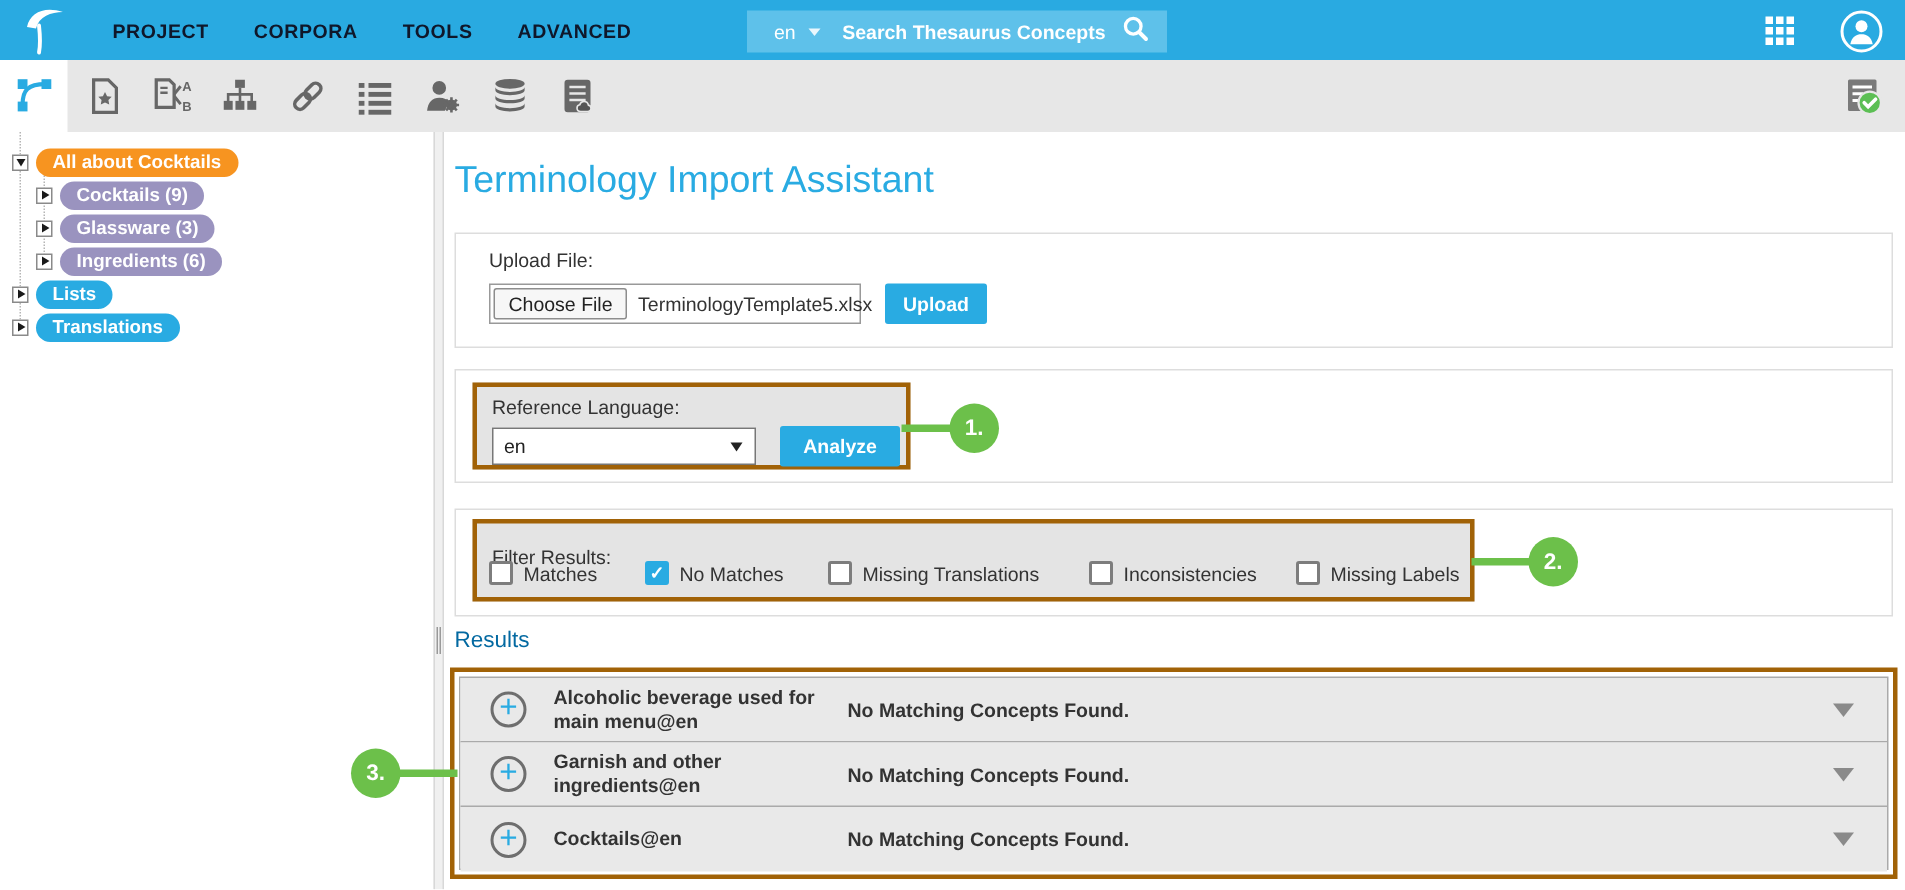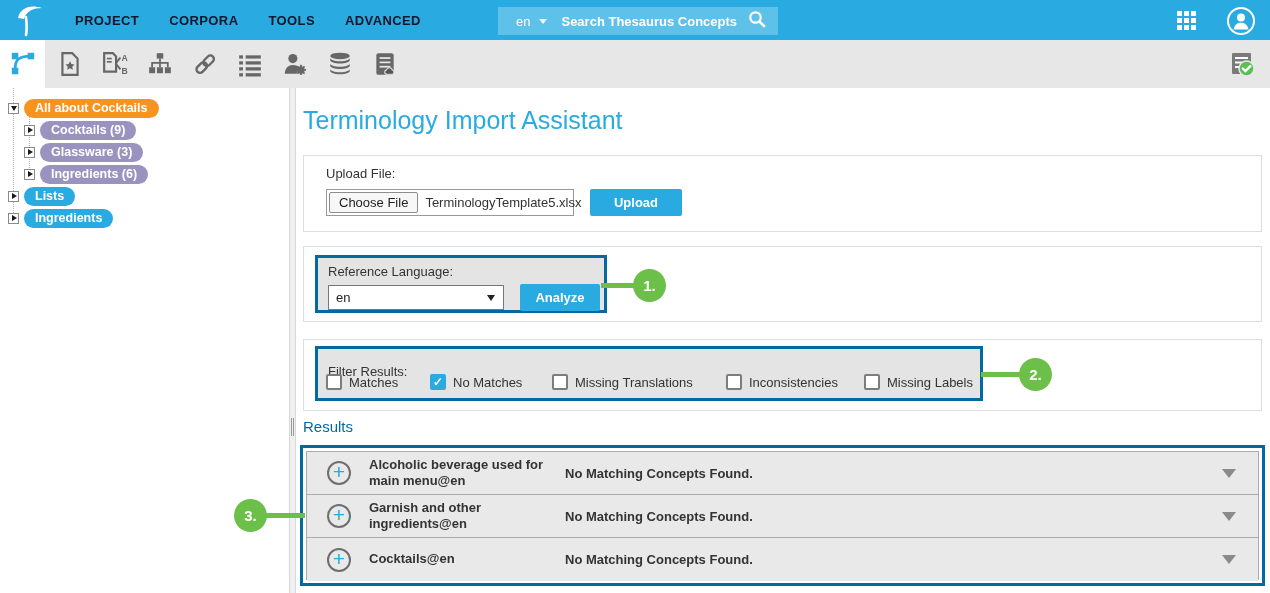--- a/index.html
+++ b/index.html
@@ -47,23 +47,23 @@
   .section { position:absolute; left:7px; width:959px; background:#fff; border:1px solid #ddd; }
   .sec-upload { top:67px; height:77px; }
   .sec-ref { top:158px; height:76px; }
   .sec-filter { top:251px; height:72px; }
   .label-sm { font-size:13px; color:#333; }
   .upload-label { position:absolute; left:22px; top:10px; }
   .file-input { position:absolute; left:22px; top:33px; width:248px; height:27px; background:#fff; border:1px solid #999; display:flex; align-items:center; cursor:pointer; }
   .choose-btn { margin-left:2px; height:21px; padding:0 9px; background:#f7f7f7; border:1px solid #8d8d8d; border-radius:2px; font-size:13px; color:#222; display:flex; align-items:center; cursor:pointer; white-space:nowrap; }
   .file-name { margin-left:7px; font-size:13px; color:#333; white-space:nowrap; }
   .btn-cyan { background:#29abe2; color:#fff; font-size:13px; font-weight:bold; border:none; border-radius:2px; display:flex; align-items:center; justify-content:center; cursor:pointer; font-family:"Liberation Sans",sans-serif; }
-  .upload-btn { position:absolute; left:286px; top:33px; width:92px; height:27px; }
-  
-  .green-box { position:absolute; border:3px solid #0369a1; background:#e4e4e4; }
+  .upload-btn { position:absolute; left:286px; top:33px; width:68px; height:27px; }
+  
+  .green-box { position:absolute; border:3px solid #a16207; background:#e4e4e4; }
   .gb-ref { left:19px; top:167px; width:292px; height:58px; }
   .gb-filter { left:19px; top:258px; width:668px; height:55px; }
   .gb-results { left:4px; top:357px; width:965px; height:141px; background:transparent; }
   .ref-label { position:absolute; left:10px; top:6px; }
   .ref-select { position:absolute; left:10px; top:27px; width:176px; height:25px; background:#fff; border:1px solid #777; display:flex; align-items:center; cursor:pointer; }
   .ref-select .val { font-size:13px; color:#222; margin-left:7px; flex:1; }
   .sel-caret { width:0; height:0; border-left:4.5px solid transparent; border-right:4.5px solid transparent; border-top:6px solid #222; margin-right:8px; }
   .analyze-btn { position:absolute; left:202px; top:26px; width:80px; height:27px; }
   .filter-label { position:absolute; left:10px; top:15px; }
   .cb-item { position:absolute; top:25px; display:flex; align-items:center; cursor:pointer; }
@@ -271,21 +271,21 @@
     <div class="tree-item" style="left:8px; top:98px;">
       <span class="expander">
           <span class="tri-right"></span>
         </span>
       <span class="pill cyan">Lists</span>
     </div>
     <div class="tree-item" style="left:8px; top:120px;">
       <span class="expander">
           <span class="tri-right"></span>
         </span>
-      <span class="pill cyan">Ingredients</span>
+      <span class="pill cyan">Translations</span>
     </div>
   </div>
   <div class="splitter">
       <span class="grip"></span>
     </div>
 
   <div class="main">
     <div class="page-title">Terminology Import Assistant</div>
 
     <div class="section sec-upload">

